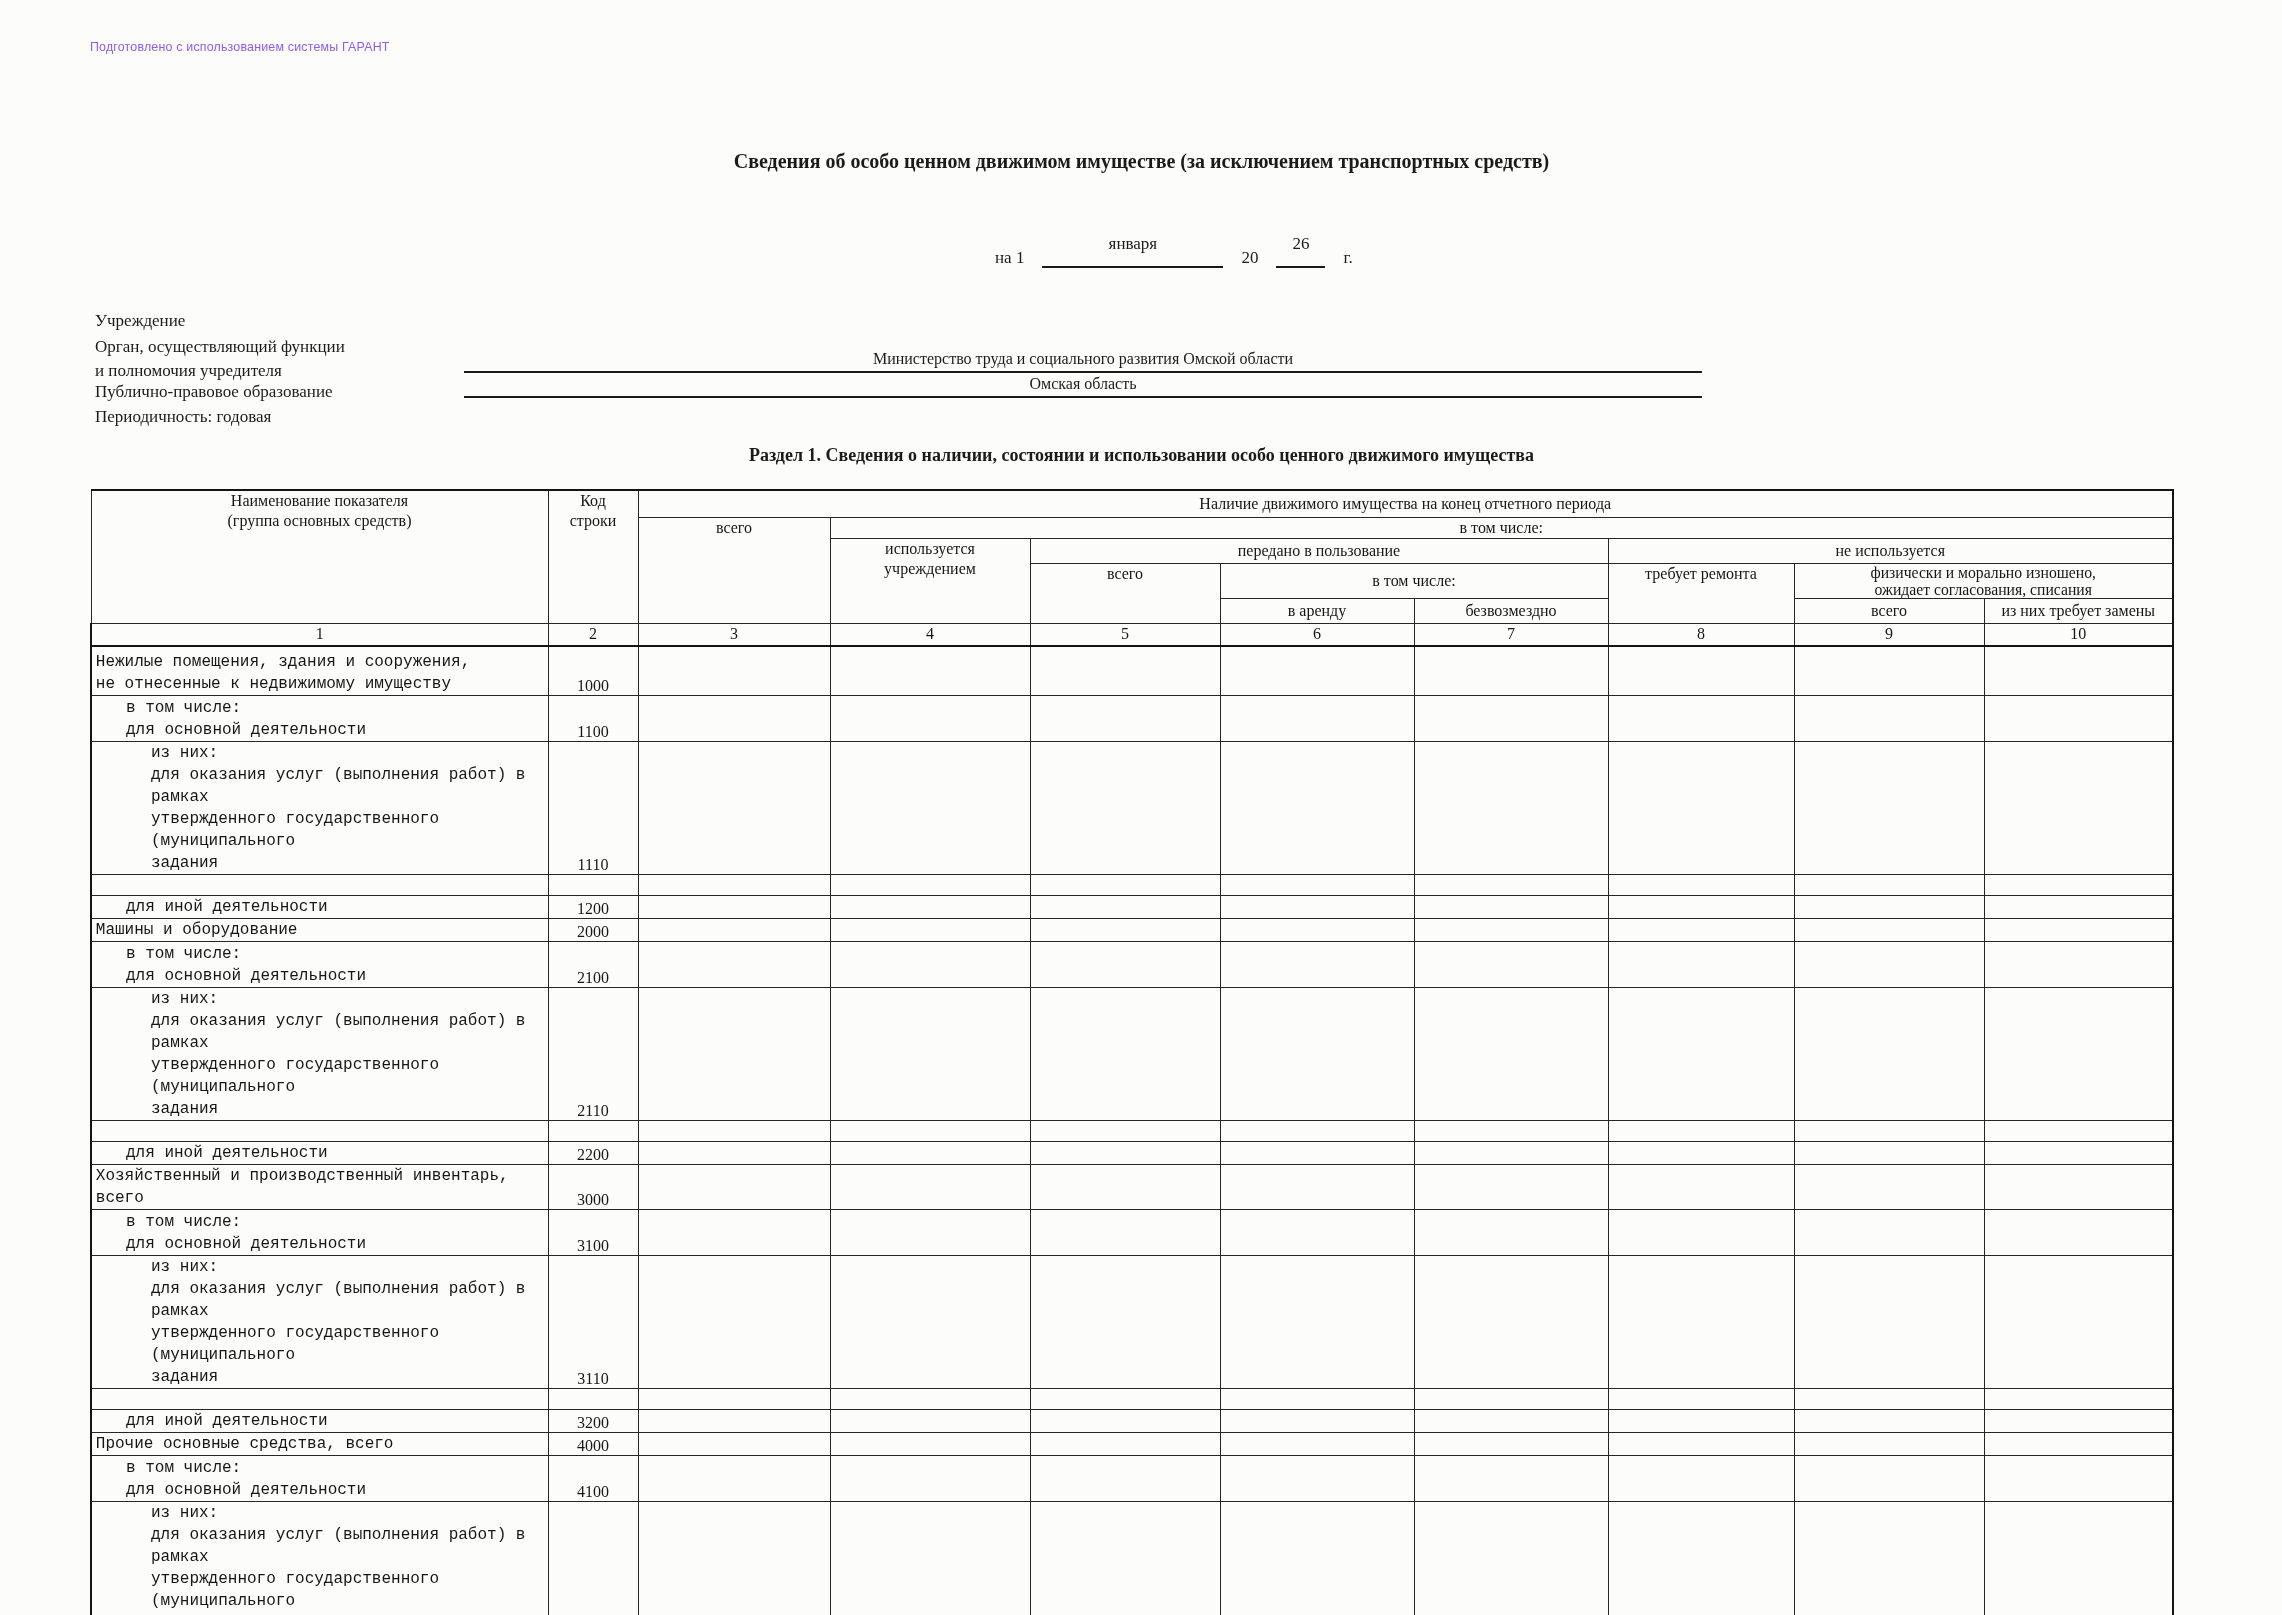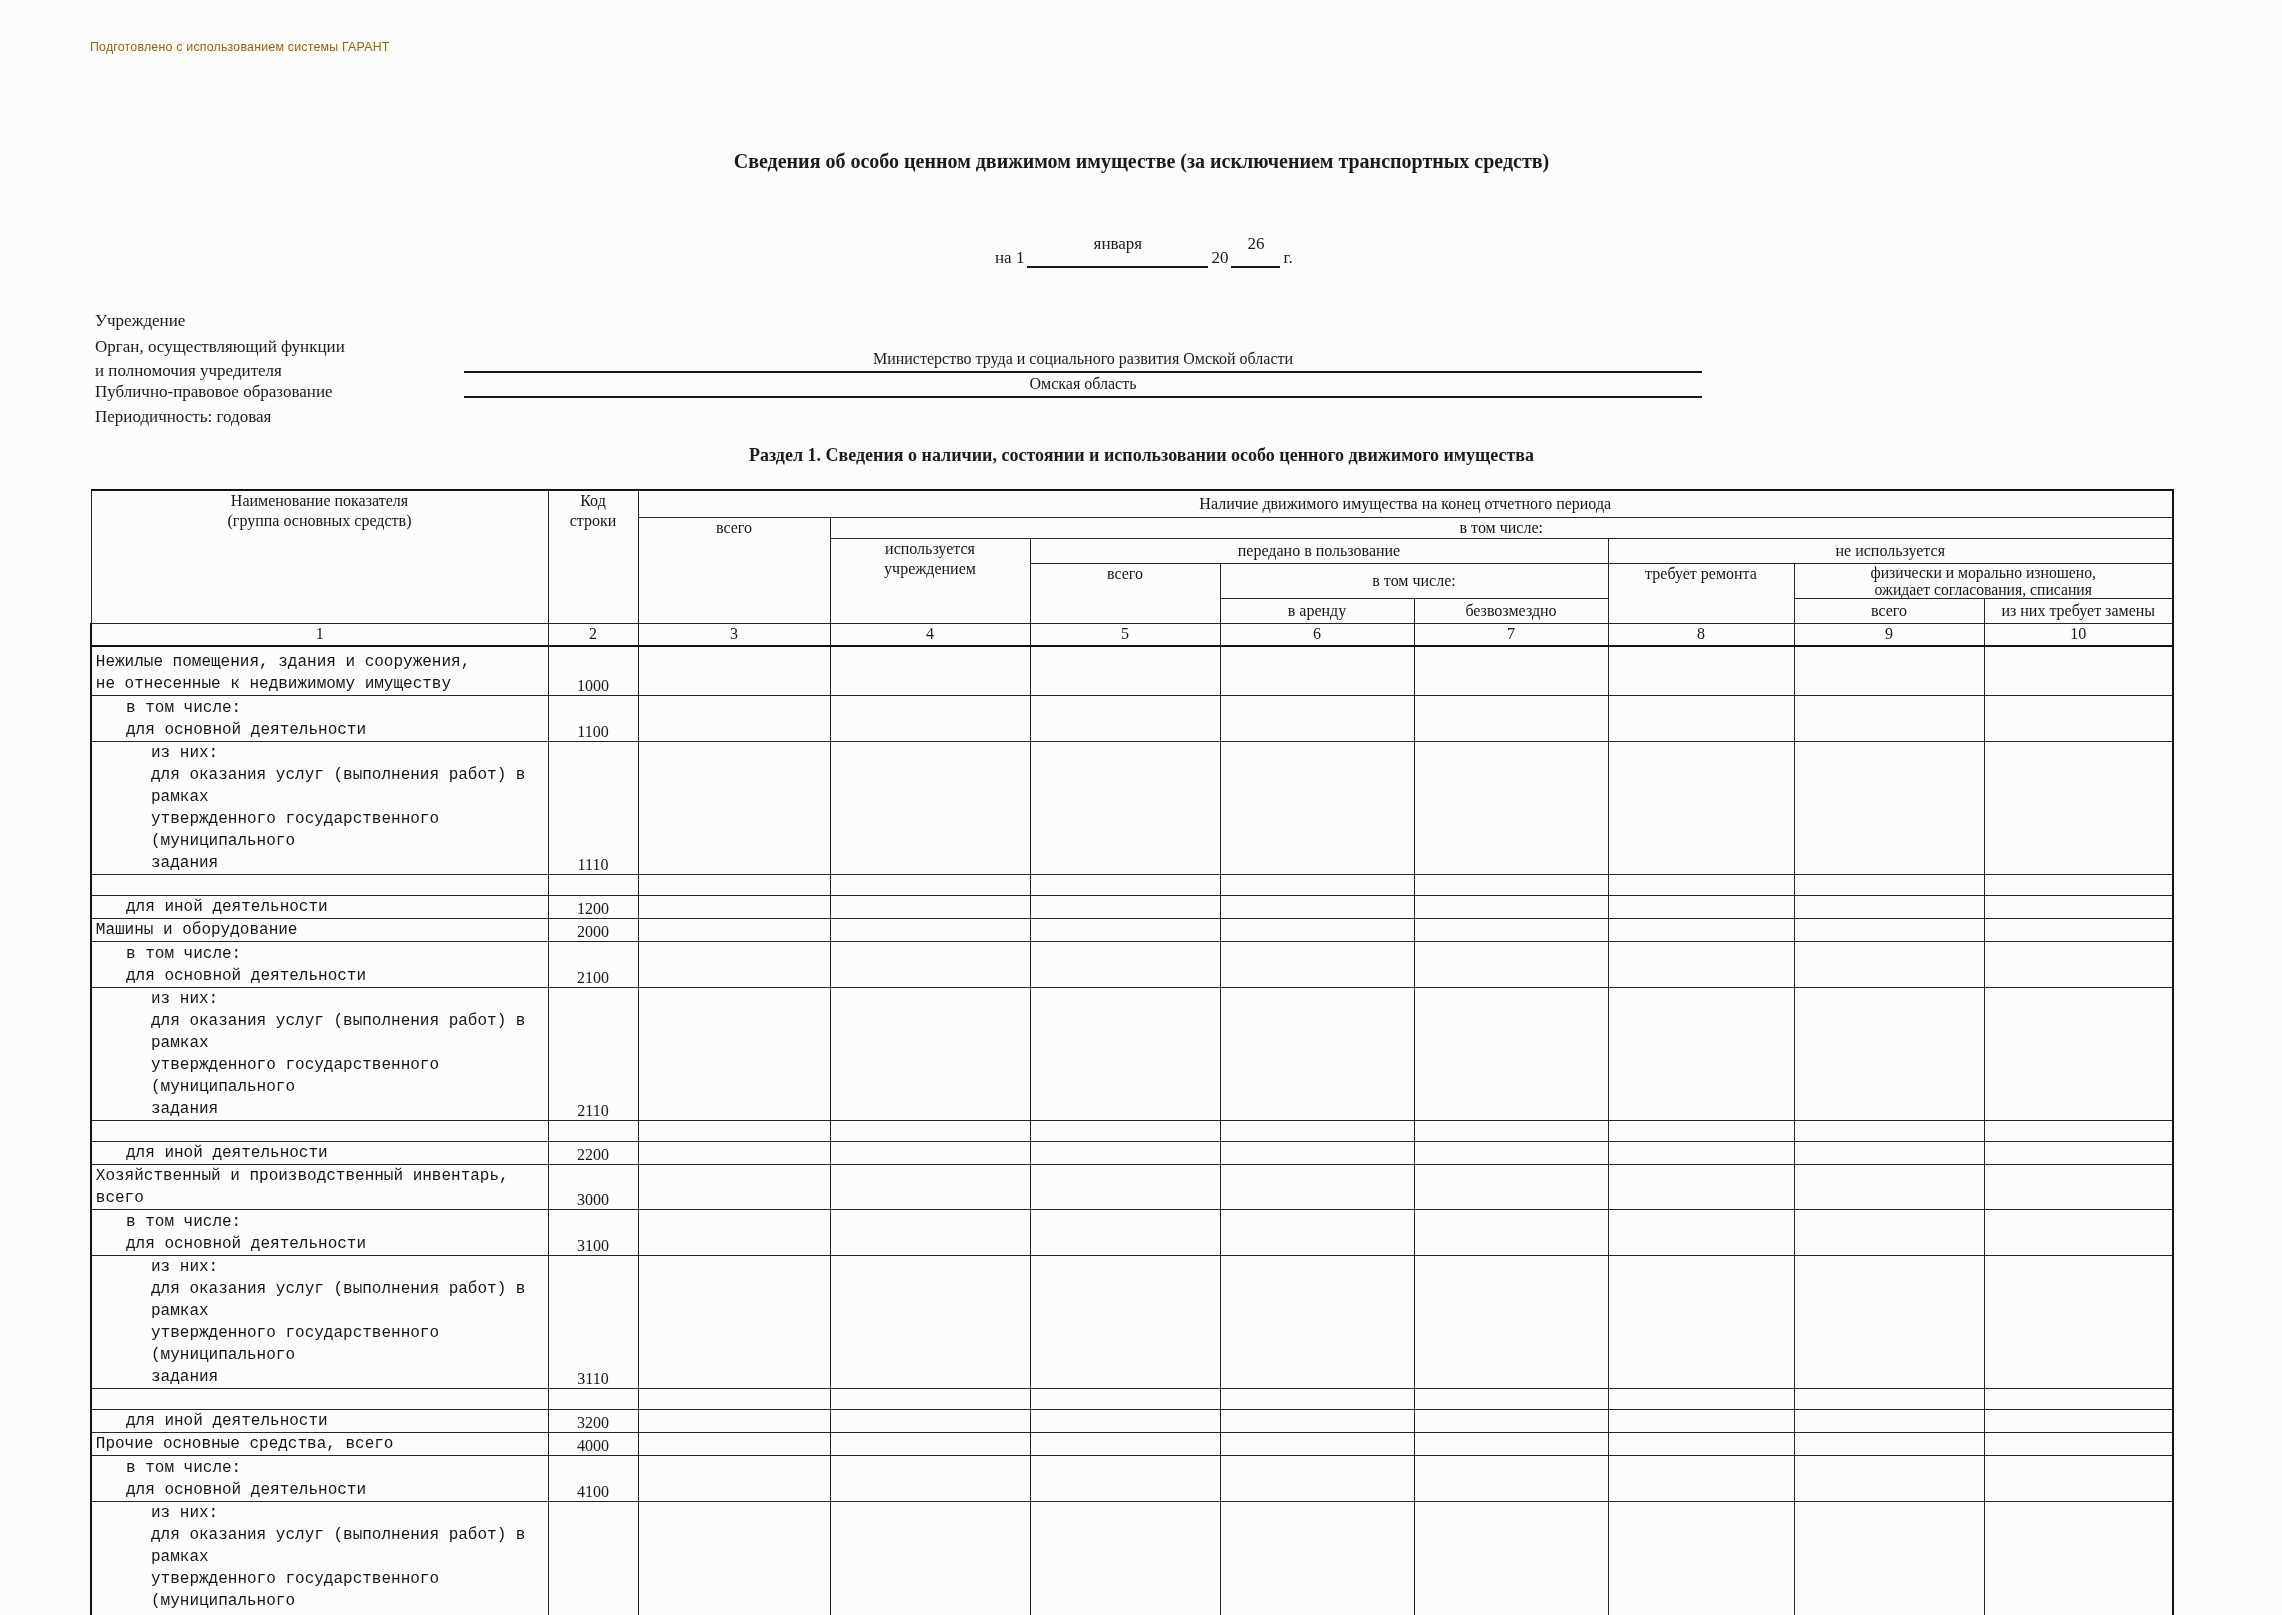--- a/index.html
+++ b/index.html
@@ -5,29 +5,29 @@
   html,body{margin:0;padding:0;background:#e8e8e6;}
   .page{
     position:relative; width:2283px; height:1616px; overflow:hidden;
     background:#fcfcfa; color:#1b1b1b;
     font-family:"Liberation Serif","DejaVu Serif",serif;
   }
   
   .watermark{
     position:absolute; left:90px; top:40px;
     font-family:"Liberation Sans","DejaVu Sans",sans-serif;
-    font-size:12.4px; color:#a16207; letter-spacing:0.2px;
+    font-size:12.4px; color:#8b5cf6; letter-spacing:0.2px;
   }
   .doc-title{
     position:absolute; left:0; right:0; top:150px; text-align:center;
     font-size:20px; font-weight:bold;
   }
   .date-line{
     position:absolute; left:995px; top:234px;
-    font-size:17px; display:flex; align-items:flex-end; gap:3px;
+    font-size:17px; display:flex; align-items:flex-end; gap:18px;
   }
   .date-line .fill{
     border-bottom:2.4px solid #1a1a1a; text-align:center; padding-bottom:12px;
   }
   .date-line .month{width:181px;}
   .date-line .year{width:49px;}
   
   .codes-labels{
     position:absolute; left:1512px; top:211px; width:428px; font-size:16px;
   }

